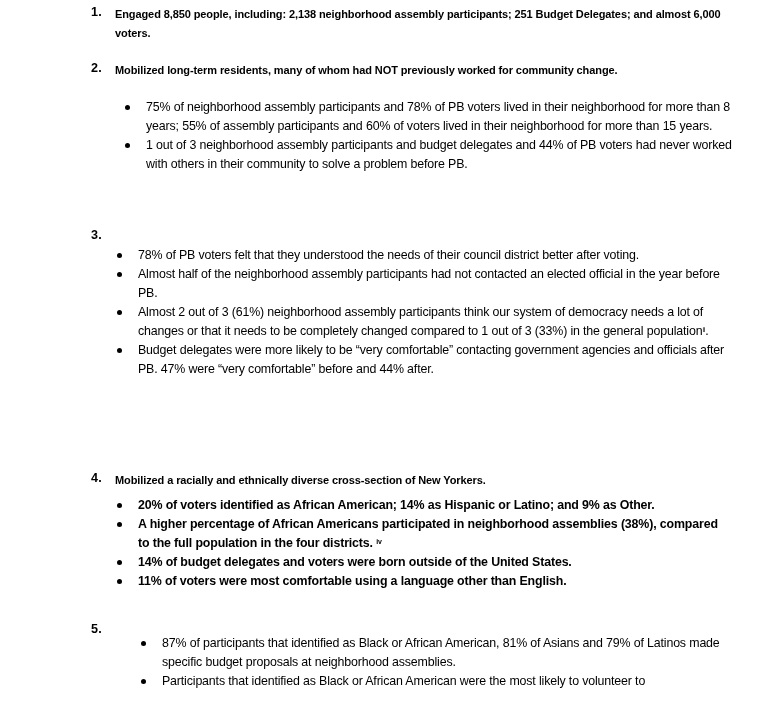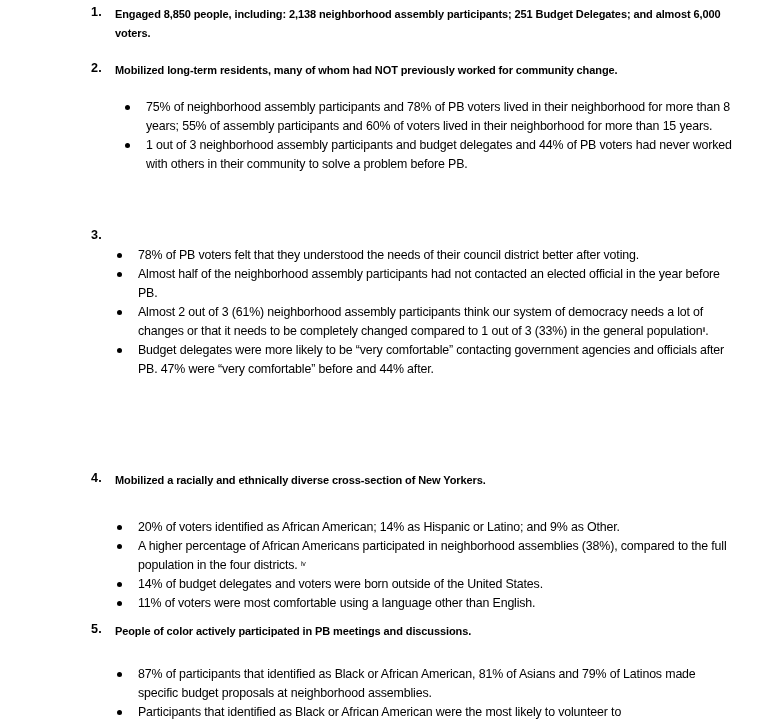--- a/index.html
+++ b/index.html
@@ -50,30 +50,29 @@
       <li><span class="dot"></span><span>78% of PB voters felt that they understood the needs of their council district better after voting.</span></li>
       <li><span class="dot"></span><span>Almost half of the neighborhood assembly participants had not contacted an elected official in the year before PB.</span></li>
       <li><span class="dot"></span><span>Almost 2 out of 3 (61%) neighborhood assembly participants think our system of democracy needs a lot of changes or that it needs to be completely changed compared to 1 out of 3 (33%) in the general population</span><sup>ii</sup><span>.</span></li>
       <li><span class="dot"></span><span>Budget delegates were more likely to be “very comfortable” contacting government agencies and officials after PB.  47% were “very comfortable” before and 44% after.</span></li>
     </ul>
   </div>
 
   <div class="item" style="position:absolute; top:471px; left:0;">
     <span class="num">4.</span>
     <div class="heading">Mobilized a racially and ethnically diverse cross-section of New Yorkers.</div>
-    <ul class="bullets" style="margin-top:28px;">
+    <ul class="bullets" style="margin-top:6px;font-weight:bold;">
       <li><span class="dot"></span><span>20% of voters identified as African American; 14% as Hispanic or Latino; and 9% as Other.</span></li>
       <li><span class="dot"></span><span>A higher percentage of African Americans participated in neighborhood assemblies (38%), compared to the full population in the four districts. </span><sup>iv</sup></li>
       <li><span class="dot"></span><span>14% of budget delegates and voters were born outside of the United States.</span></li>
       <li><span class="dot"></span><span>11% of voters were most comfortable using a language other than English.</span></li>
     </ul>
   </div>
 
   <div class="item" style="position:absolute; top:622px; left:0;">
     <span class="num">5.</span>
-    <div class="heading">People of color actively participated in PB meetings and discussions.</div>
-    <ul class="bullets" style="margin-top:24px;">
+    <ul class="bullets" style="margin-top:12px;padding-left:24px;">
       <li><span class="dot"></span><span>87% of participants that identified as Black or African American, 81% of Asians and 79% of Latinos made specific budget proposals at neighborhood assemblies.</span></li>
       <li><span class="dot"></span><span>Participants that identified as Black or African American were the most likely to volunteer to</span></li>
     </ul>
   </div>
 
 </div>
 
 </body></html>

